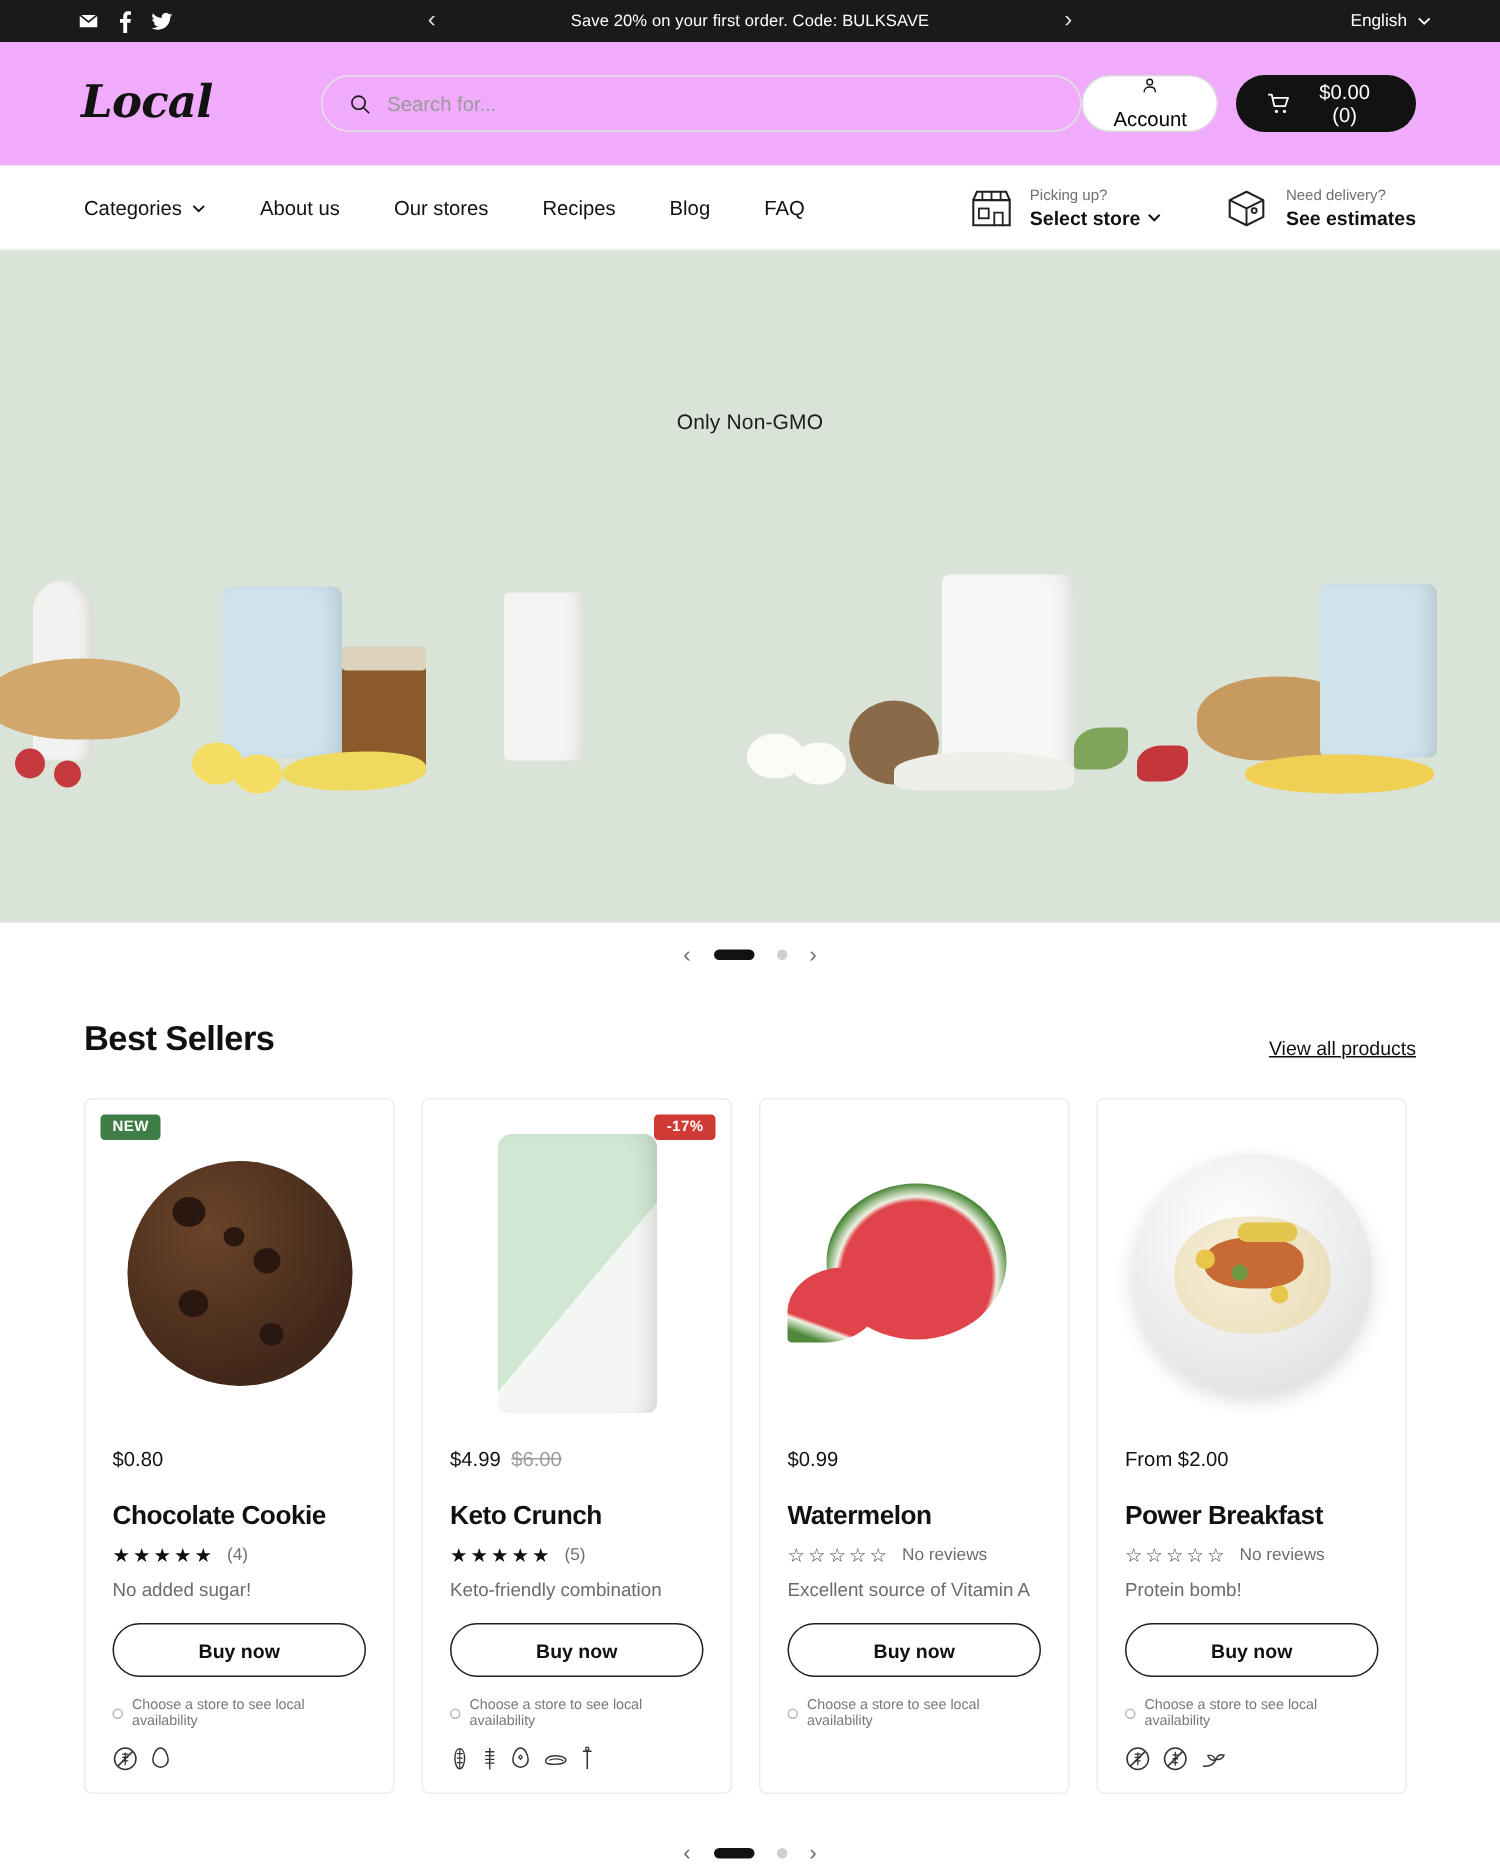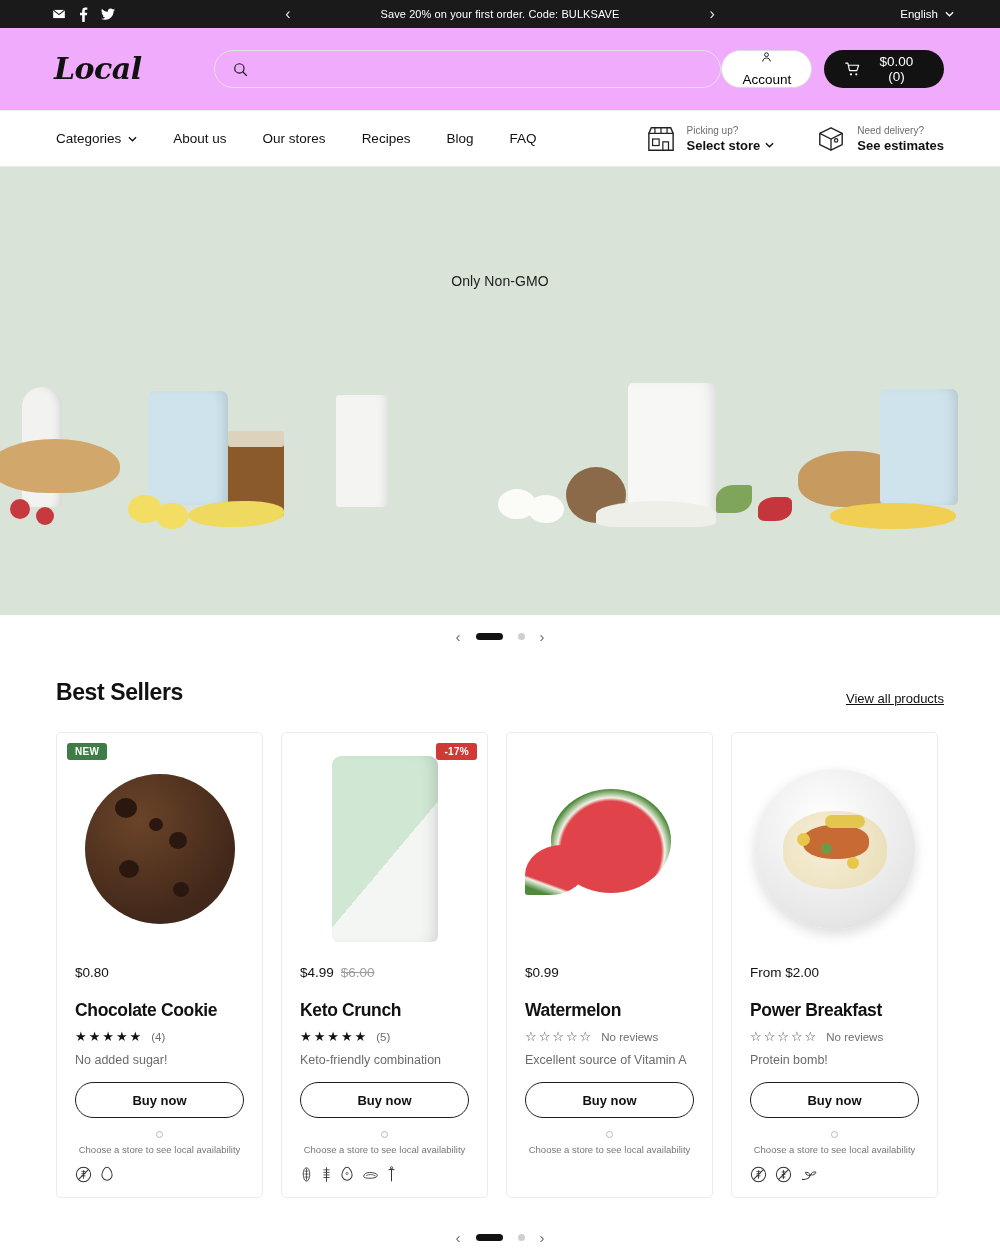--- a/index.html
+++ b/index.html
@@ -161,21 +161,21 @@
   .stars { font-size: 13px; letter-spacing: 2px; color: #111; }
   .stars.empty { color: #4a4a4a; }
   .rcount { font-size: 11.5px; color: #6e6e6e; }
   .p-desc { font-size: 12.5px; color: #6b6b6b; margin-top: 9px; }
   .buy {
     margin: 15px 0 0 0; width: 100%; height: 36px;
     border: 1px solid #1f1f1f; border-radius: 18px; background: #fff;
     font-size: 13px; font-weight: 700; color: #111; cursor: pointer;
     font-family: "Liberation Sans", sans-serif;
   }
-  .avail { display: flex; align-items: center; gap: 6px; margin-top: 13px; font-size: 9.5px; color: #777; flex-direction: column; }
+  .avail { display: flex; align-items: center; gap: 6px; margin-top: 13px; font-size: 9.5px; color: #777; }
   .avail-circle { width: 7px; height: 7px; border-radius: 50%; border: 1px solid #b9b9b9; flex: none; }
   .diet { display: flex; gap: 8px; margin-top: 11px; align-items: center; }
 
   
   .cookie { width: 150px; height: 150px; border-radius: 50%;
     background: radial-gradient(circle at 36% 30%, #6b4429, #42281a 70%); position: relative; }
   .chip { position: absolute; background: #2a1810; border-radius: 50%; }
   .wmelon { position: relative; width: 170px; height: 140px; }
   .wedge { position: absolute; background: #d03a3f; }
   .plate { width: 160px; height: 160px; border-radius: 50%;
@@ -221,20 +221,21 @@
 </div>
 
 <div class="header">
   <div class="logo">Local</div>
 
   <div class="search">
     <svg width="15" height="15" viewBox="0 0 20 20">
       <circle cx="8.5" cy="8.5" r="6.2" stroke="#1c1c1c" stroke-width="1.6" fill="none"></circle>
       <path d="M13.3 13.3L18 18" stroke="#1c1c1c" stroke-width="1.6" fill="none" stroke-linecap="round"></path>
     </svg>
+    <input placeholder="Search for..." style="">
   </div>
 
   <div class="hdr-actions">
     <button class="btn-account">
       <svg width="15" height="15" viewBox="0 0 20 20">
         <circle cx="10" cy="6.2" r="3.2" stroke="#111" stroke-width="1.5" fill="none"></circle>
         <path d="M3.8 17c0-3.4 2.8-5.3 6.2-5.3s6.2 1.9 6.2 5.3" stroke="#111" stroke-width="1.5" fill="none" stroke-linecap="round"></path>
       </svg>
       <span>Account</span>
     </button>

